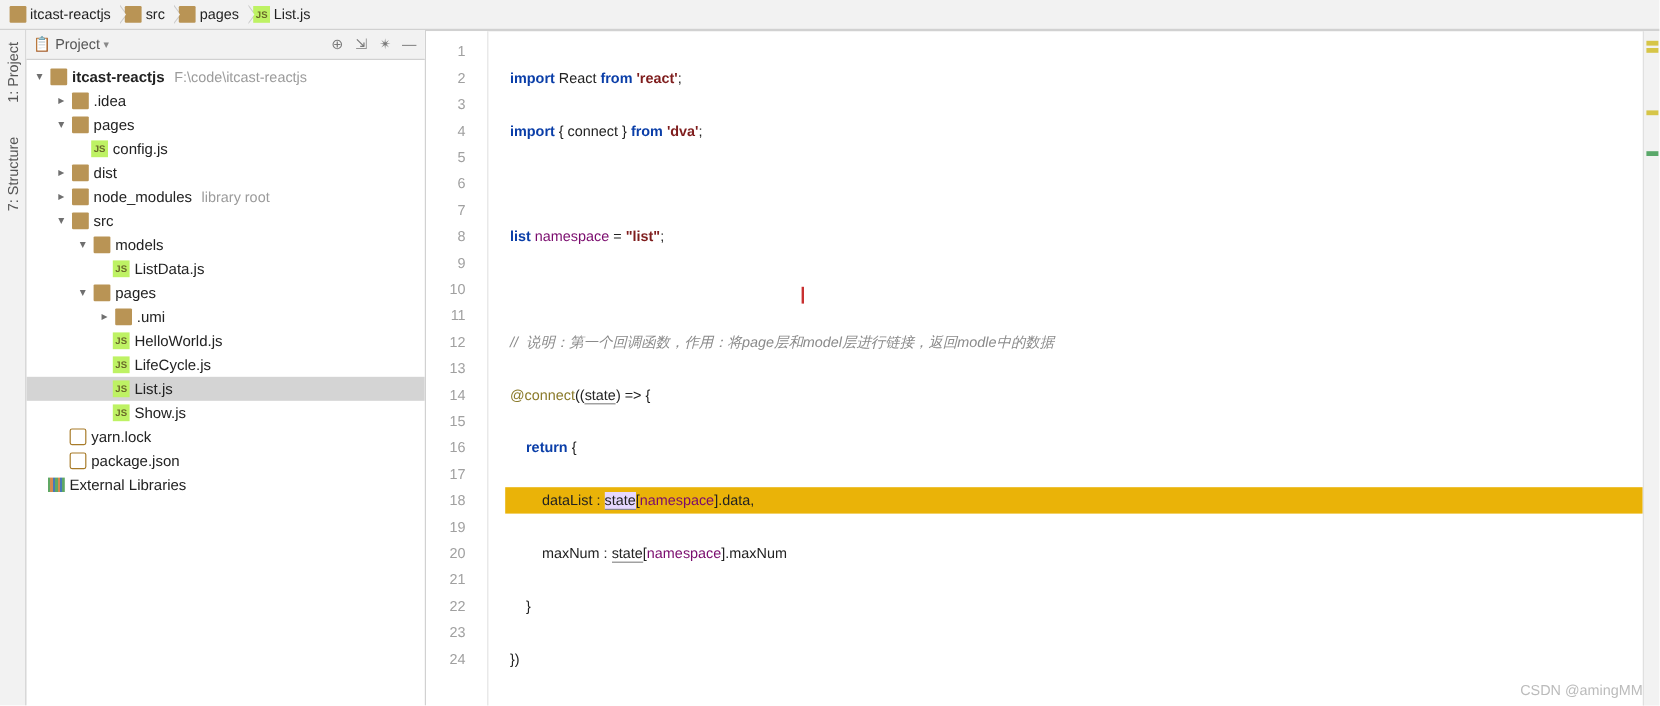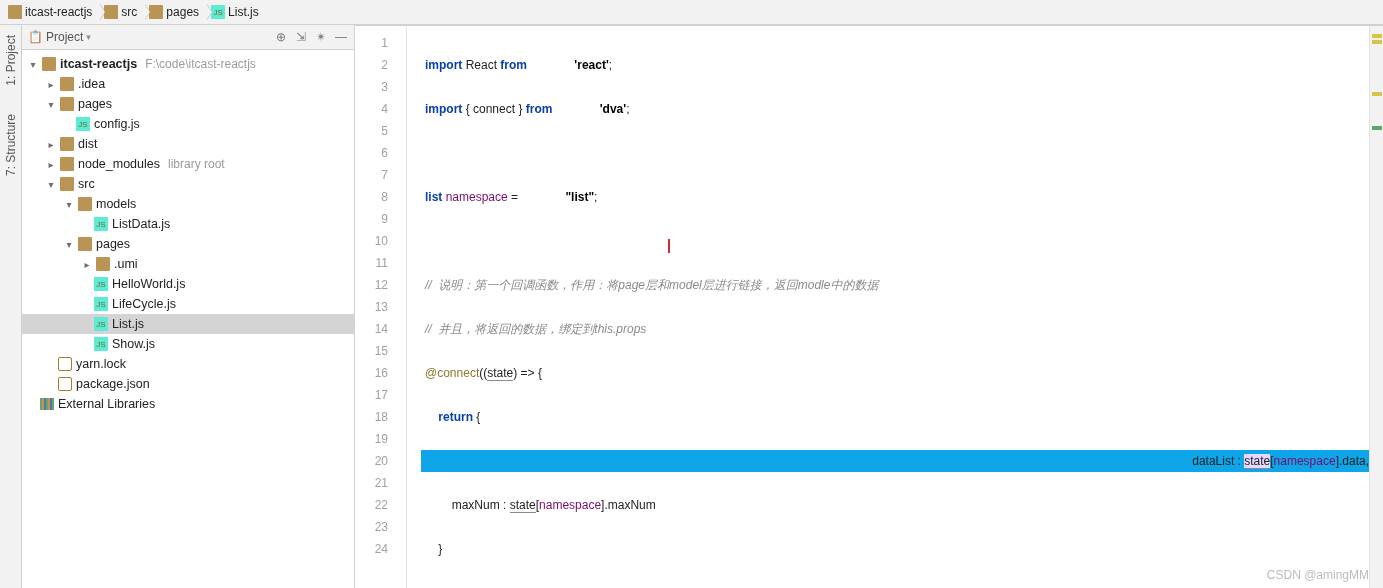--- a/index.html
+++ b/index.html
@@ -4,21 +4,21 @@
 <style>
   * { box-sizing:border-box; margin:0; padding:0; font-family:"Segoe UI",Arial,sans-serif; font-size:12px; }
   html,body{width:1383px;height:588px;background:#fff;color:#222;overflow:hidden;}
   .breadcrumb{height:25px;display:flex;align-items:center;border-bottom:1px solid #d1d1d1;padding:0 4px;background:#f2f2f2;}
   .crumb{display:flex;align-items:center;padding:0 8px 0 4px;height:22px;position:relative;gap:3px;}
   .crumb:after{content:"";position:absolute;right:-6px;top:3px;width:0;height:0;border-top:8px solid transparent;border-bottom:8px solid transparent;border-left:6px solid #c9c9c9;}
   .crumb:before{content:"";position:absolute;right:-5px;top:3px;width:0;height:0;border-top:8px solid transparent;border-bottom:8px solid transparent;border-left:6px solid #f2f2f2;z-index:1;}
   .crumb:last-child:after,.crumb:last-child:before{display:none;}
   .ico{width:14px;height:14px;display:inline-flex;align-items:center;justify-content:center;font-size:11px;}
   .folder{background:#b99455;border-radius:1px;}
-  .js-ico{background:#5eead4;color:#6a6a2a;font-weight:normal;font-size:8px;}
+  .js-ico{background:#bef264;color:#6a6a2a;font-weight:bold;font-size:8px;}
   .main{display:flex;height:563px;}
   .leftbar{width:22px;background:#f2f2f2;border-right:1px solid #d1d1d1;display:flex;flex-direction:column;align-items:center;padding-top:6px;gap:20px;}
   .leftbar .tab{writing-mode:vertical-rl;transform:rotate(180deg);font-size:11px;color:#555;padding:4px 2px;display:flex;align-items:center;gap:4px;}
   .projpanel{width:333px;border-right:1px solid #d1d1d1;display:flex;flex-direction:column;}
   .projhead{height:25px;border-bottom:1px solid #d1d1d1;display:flex;align-items:center;padding:0 6px;gap:6px;background:#f2f2f2;}
   .projhead .title{flex:1;display:flex;align-items:center;gap:3px;color:#555;}
   .hicon{width:14px;height:14px;color:#7a7a7a;display:inline-flex;align-items:center;justify-content:center;}
   .tree{flex:1;overflow:auto;padding:4px 0;}
   .node{display:flex;align-items:center;height:20px;padding-right:6px;gap:4px;white-space:nowrap;}
   .node .arrow{width:10px;text-align:center;color:#6f6f6f;font-size:10px;}
@@ -26,23 +26,23 @@
   .node .hint{color:#9b9b9b;font-size:12px;margin-left:4px;}
   .node.sel{background:#d4d4d4;}
   .editor{flex:1;display:flex;flex-direction:column;position:relative;}
   .tabs{height:25px;display:flex;align-items:flex-end;border-bottom:1px solid #d1d1d1;background:#f2f2f2;overflow:hidden;}
   .code{flex:1;display:flex;font-family:"JetBrains Mono",Consolas,monospace;font-size:15px;line-height:22px;position:relative;}
   .gutter{width:52px;text-align:right;color:#a0a0a0;padding:6px 18px 0 0;background:#fff;border-right:1px solid #e4e4e4;user-select:none;}
   .gutter div{height:22px;}
   .fold{width:14px;position:relative;}
   .src{flex:1;padding:6px 0 0 0;white-space:pre;position:relative;}
   .src .row{height:22px;padding-left:4px;}
-  .src .hl{background:#0ea5e9;text-align:right;}
+  .src .hl{background:#eab308;}
   .kw{color:#0a3ea8;font-weight:bold;}
-  .str{color:#000000;font-weight:bold;margin-left:44px;}
+  .str{color:#7f1d1d;font-weight:bold;}
   .cmt{color:#8a8a8a;font-style:italic;}
   .dec{color:#8a7a2a;}
   .name-c{color:#7a0b6d;}
   .und{border-bottom:1px solid #8a8a8a;}
   .watermark{position:absolute;right:14px;bottom:6px;color:rgba(120,120,120,.5);font-size:12px;}
   .rstripe{width:14px;background:#f2f2f2;border-left:1px solid #e0e0e0;position:relative;}
   .rstripe .mk{position:absolute;left:2px;width:10px;height:4px;}
   .iml-ico{width:14px;height:14px;background:#5e8fbe;border-radius:2px;}
   .json-ico{width:14px;height:14px;border:1px solid #a87b29;border-radius:2px;background:#fff;}
   .lib-ico{width:14px;height:12px;background:repeating-linear-gradient(90deg,#60a864 0 2px,#d48a50 2px 4px,#4878b8 4px 6px);}
@@ -215,21 +215,20 @@
           <div>24</div>
       </div>
       <div class="fold"></div>
       <div class="src">
 <div class="row"><span class="kw">import</span><span> React </span><span class="kw">from </span><span class="str">'react'</span><span>;</span></div>
 <div class="row"><span class="kw">import</span><span> { connect } </span><span class="kw">from </span><span class="str">'dva'</span><span>;</span></div>
 <div class="row"></div>
 <div class="row"><span class="kw">list </span><span class="name-c">namespace </span><span>= </span><span class="str">"list"</span><span>;</span></div>
 <div class="row"></div>
 <div class="row"><span class="cmt">//  说明：第一个回调函数，作用：将page层和model层进行链接，返回modle中的数据</span></div>
-<div class="row"><span class="cmt">//  并且，将返回的数据，绑定到this.props</span></div>
 <div class="row"><span class="dec">@connect</span><span>((</span><span class="und">state</span><span>) =&gt; {</span></div>
 <div class="row">    <span class="kw">return </span><span>{</span></div>
 <div class="row hl">        <span>dataList : </span><span class="und" style="background:#e6d8ff">state</span><span>[</span><span class="name-c">namespace</span><span>].data,</span></div>
 <div class="row">        <span>maxNum : </span><span class="und">state</span><span>[</span><span class="name-c">namespace</span><span>].maxNum</span></div>
 <div class="row">    <span>}</span></div>
 <div class="row"><span>})</span></div>
 
 
 
 

